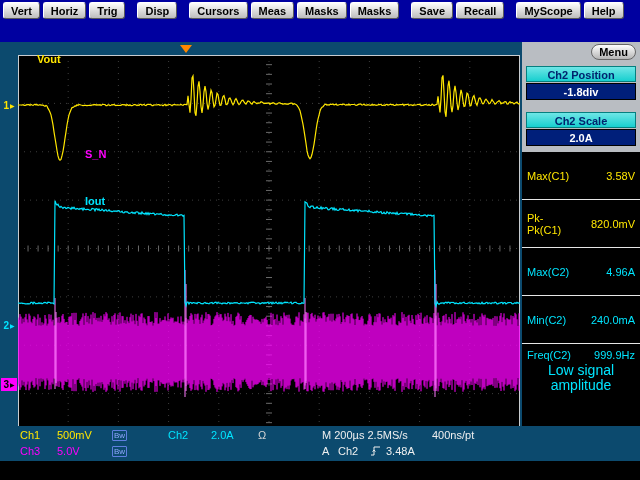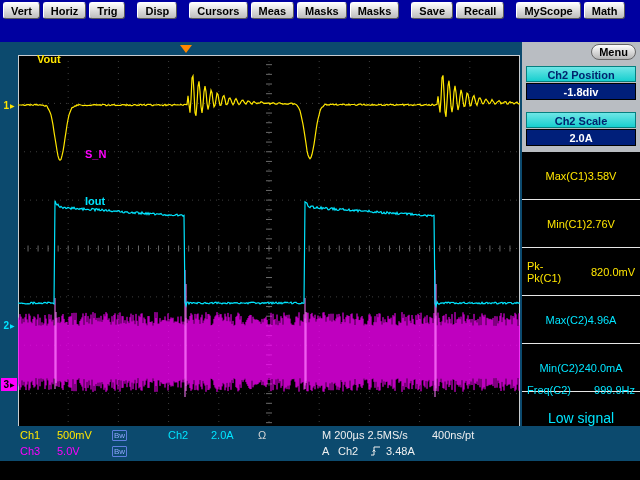--- a/index.html
+++ b/index.html
@@ -45,23 +45,23 @@
   .menu-btn{position:absolute;left:69px;top:2px;width:45px;height:16px;border-radius:8px;
     font-size:11px;font-weight:bold;color:#000;background:linear-gradient(#fefefe,#b5b5b5);
     border:1px solid #666;font-family:inherit;line-height:13px}
   .ctl-title{position:absolute;left:4px;width:110px;height:16px;background:linear-gradient(#6fe6e6,var(--panel-title-bg,#17cfcf));
     color:#00246e;font-size:11px;font-weight:bold;text-align:center;line-height:16px;border:1px solid #057f7f}
   .ctl-value{position:absolute;left:4px;width:110px;height:17px;background:var(--panel-value-bg,#001f7a);
     color:#fff;font-size:11px;font-weight:bold;text-align:center;line-height:16px;border:1px solid #000}
   .t-pos{top:24px}.v-pos{top:41px}
   .t-scale{top:70px}.v-scale{top:87px}
   .meas{position:absolute;left:0;top:110px;width:118px;height:293px;background:#000}
-  .mcell{height:48px;display:flex;justify-content:center;align-items:center;
+  .mcell{height:48px;display:flex;justify-content:space-between;align-items:center;
     padding:0 5px;font-size:11px;border-bottom:1px solid #e6e6e6}
-  .mcell.freq{height:52px;flex-direction:column;align-items:stretch;justify-content:center;border-bottom:none;gap:17px}
+  .mcell.freq{height:52px;flex-direction:column;align-items:stretch;justify-content:center;border-bottom:none;gap:4px}
   .mrow{display:flex;justify-content:space-between;align-items:center}
   .mnote{text-align:center;font-size:14px;line-height:11px}
 
   
   .readouts{position:absolute;left:0;top:426px;width:640px;height:35px;background:#0c4a6e;font-size:11px}
   .readouts span{position:absolute;white-space:nowrap}
   .ro-ch1n{left:20px;top:3px;color:var(--ch1)}
   .ro-ch1s{left:57px;top:3px;color:var(--ch1)}
   .ro-bw1{left:112px;top:4px}
   .ro-ch2n{left:168px;top:3px;color:var(--ch2)}
@@ -89,21 +89,21 @@
       <button class="tb-btn">Horiz</button>
       <button class="tb-btn">Trig</button>
       <button class="tb-btn gap">Disp</button>
       <button class="tb-btn gap">Cursors</button>
       <button class="tb-btn">Meas</button>
       <button class="tb-btn">Masks</button>
       <button class="tb-btn">Masks</button>
       <button class="tb-btn gap">Save</button>
       <button class="tb-btn">Recall</button>
       <button class="tb-btn gap">MyScope</button>
-      <button class="tb-btn">Math</button>
+      <button class="tb-btn">Help</button>
     </div>
   </div>
 
   <div class="display">
     <svg id="plot" width="502" height="387" viewBox="0 0 502 387">
         <line x1="0" y1="0" x2="0" y2="387" stroke="#3d3d3d" stroke-dasharray="1 5"></line>
         <line x1="50.2" y1="0" x2="50.2" y2="387" stroke="#3d3d3d" stroke-dasharray="1 5"></line>
         <line x1="100.4" y1="0" x2="100.4" y2="387" stroke="#3d3d3d" stroke-dasharray="1 5"></line>
         <line x1="150.6" y1="0" x2="150.6" y2="387" stroke="#3d3d3d" stroke-dasharray="1 5"></line>
         <line x1="200.8" y1="0" x2="200.8" y2="387" stroke="#3d3d3d" stroke-dasharray="1 5"></line>
@@ -233,24 +233,20 @@
     <button class="menu-btn">Menu</button>
     <div class="ctl-title t-pos">Ch2 Position</div>
     <div class="ctl-value v-pos">-1.8div</div>
     <div class="ctl-title t-scale">Ch2 Scale</div>
     <div class="ctl-value v-scale">2.0A</div>
     <div class="meas">
       <div class="mcell" style="color: rgb(255, 230, 0);">
         <span>Max(C1)</span>
         <span>3.58V</span>
       </div>
-      <div class="mcell" style="color: rgb(255, 230, 0);">
-        <span>Min(C1)</span>
-        <span>2.76V</span>
-      </div>
       <div class="mcell" style="color: rgb(255, 230, 0); gap: 28px;">
         <span>Pk-Pk(C1)</span>
         <span>820.0mV</span>
       </div>
       <div class="mcell" style="color: rgb(0, 229, 255);">
         <span>Max(C2)</span>
         <span>4.96A</span>
       </div>
       <div class="mcell" style="color: rgb(0, 229, 255);">
         <span>Min(C2)</span>

